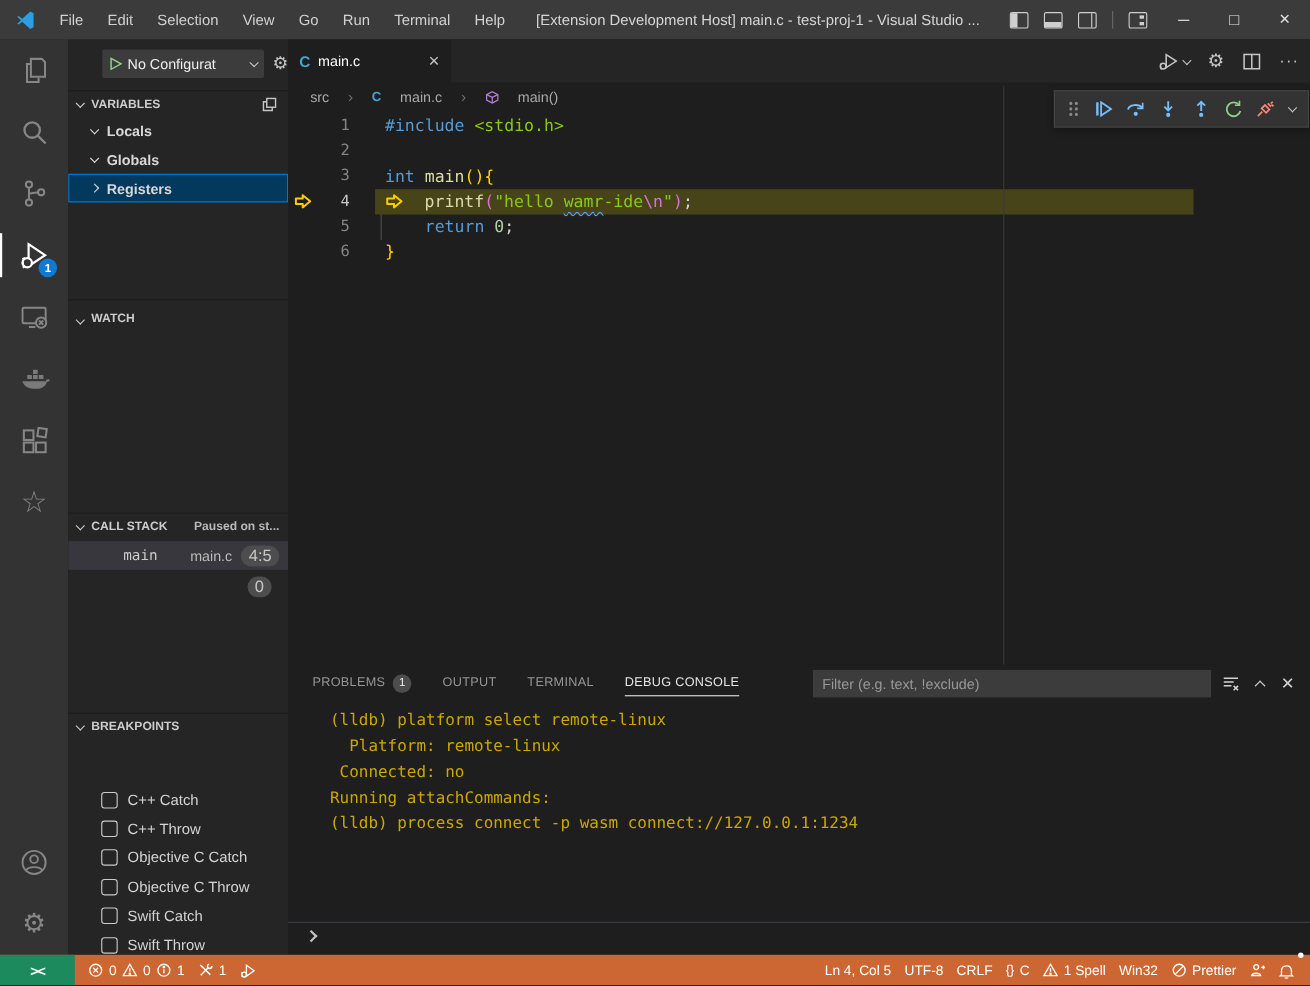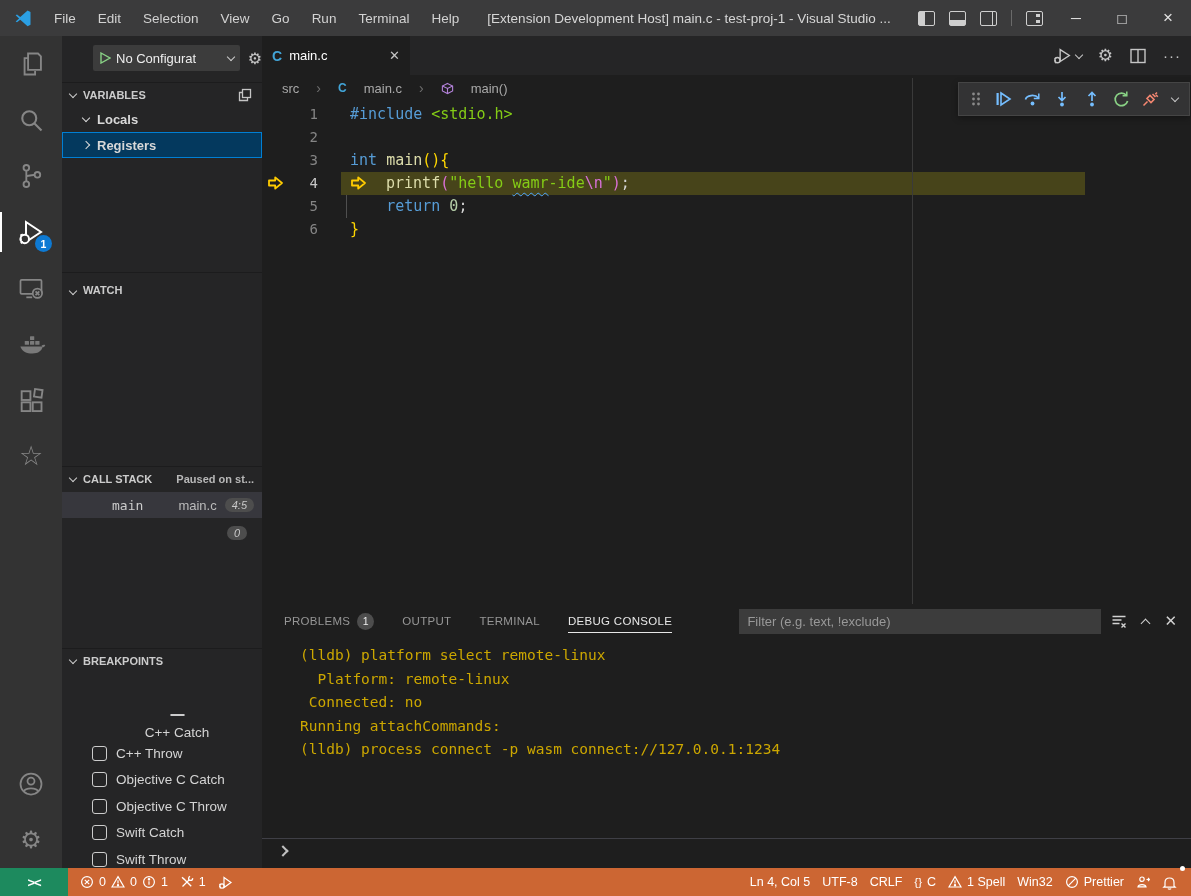--- a/index.html
+++ b/index.html
@@ -57,21 +57,21 @@
   .sec-header { position:absolute; left:0; right:0; height:24px; display:flex; align-items:center;
                 gap:7px; padding-left:8px; font-size:11px; font-weight:bold; color:#cccccc;
                 border-top:1px solid #1c1c1d; }
   .sec-status { margin-left:auto; padding-right:8px; font-size:11px; font-weight:bold; color:#b8b8b8;
                 white-space:nowrap; }
   .tree-row { position:relative; height:26px; display:flex; align-items:center; gap:8px;
               padding-left:21px; font-weight:bold; color:#d8d8d8; font-size:13px; }
   .tree-row.selected { background:#04395e; outline:1px solid #007fd4; outline-offset:-1px; }
   .cs-row { position:absolute; left:0; right:0; height:26px; display:flex; align-items:center; }
   .cs-name { margin-left:50px; font-family:"DejaVu Sans Mono", monospace; font-size:13px; color:#cccccc; }
-  .pill { background:#4d4d4d; color:#c8c8c8; border-radius:10px; font-size:11px; padding:1px 7px;font-style:italic; }
+  .pill { background:#4d4d4d; color:#c8c8c8; border-radius:10px; font-size:15px; padding:1px 7px; }
   .bp-row { position:absolute; left:0; right:0; height:26px; display:flex; align-items:center; gap:9px;
             padding-left:30px; color:#d4d4d4; font-size:13.5px; }
   .checkbox { width:15px; height:15px; border:1.7px solid #cccccc; border-radius:3px; background:transparent; }
 
   
   .editor { position:absolute; left:262px; top:36px; right:0; height:568px; background:#1e1e1e; }
   .tabstrip { position:absolute; top:0; left:0; right:0; height:39px; background:#252526; display:flex; }
   .tab { width:148px; height:39px; background:#1e1e1e; display:flex; align-items:center; gap:7px;
          padding:0 10px; }
   .tab-name { color:#ffffff; font-size:13px; flex:1; }
@@ -259,20 +259,24 @@
             <rect x="4.5" y="1.5" width="8" height="8"></rect>
             <path d="M9.5 9.5v3h-8v-8h3"></path>
           </svg>
       </span>
     </div>
     <div style="position:absolute; top:70px; left:0; right:0;">
         <div class="tree-row">
           <span class="cv cv-d"></span>
           <span>Locals</span>
         </div>
+        <div class="tree-row">
+          <span class="cv cv-d"></span>
+          <span>Globals</span>
+        </div>
         <div class="tree-row selected">
           <span class="cv cv-r"></span>
           <span>Registers</span>
         </div>
       </div>
 
     <div class="sec-header" style="top:236px;align-items:flex-end;">
       <span class="cv cv-d"></span>
       <span>WATCH</span>
     </div>
@@ -289,21 +293,21 @@
     </div>
     <div class="cs-row" style="top:484px;">
       <span class="pill" style="margin-left:auto; margin-right:15px;">0</span>
     </div>
 
     <div class="sec-header" style="top:612px;">
       <span class="cv cv-d"></span>
       <span>BREAKPOINTS</span>
     </div>
     <div>
-        <div class="bp-row" style="top: 678px; flex-direction: column;">
+        <div class="bp-row" style="top: 678px;">
           <span class="checkbox"></span>
           <span>C++ Catch</span>
         </div>
         <div class="bp-row" style="top: 704.4px;">
           <span class="checkbox"></span>
           <span>C++ Throw</span>
         </div>
         <div class="bp-row" style="top: 730.8px;">
           <span class="checkbox"></span>
           <span>Objective C Catch</span>

